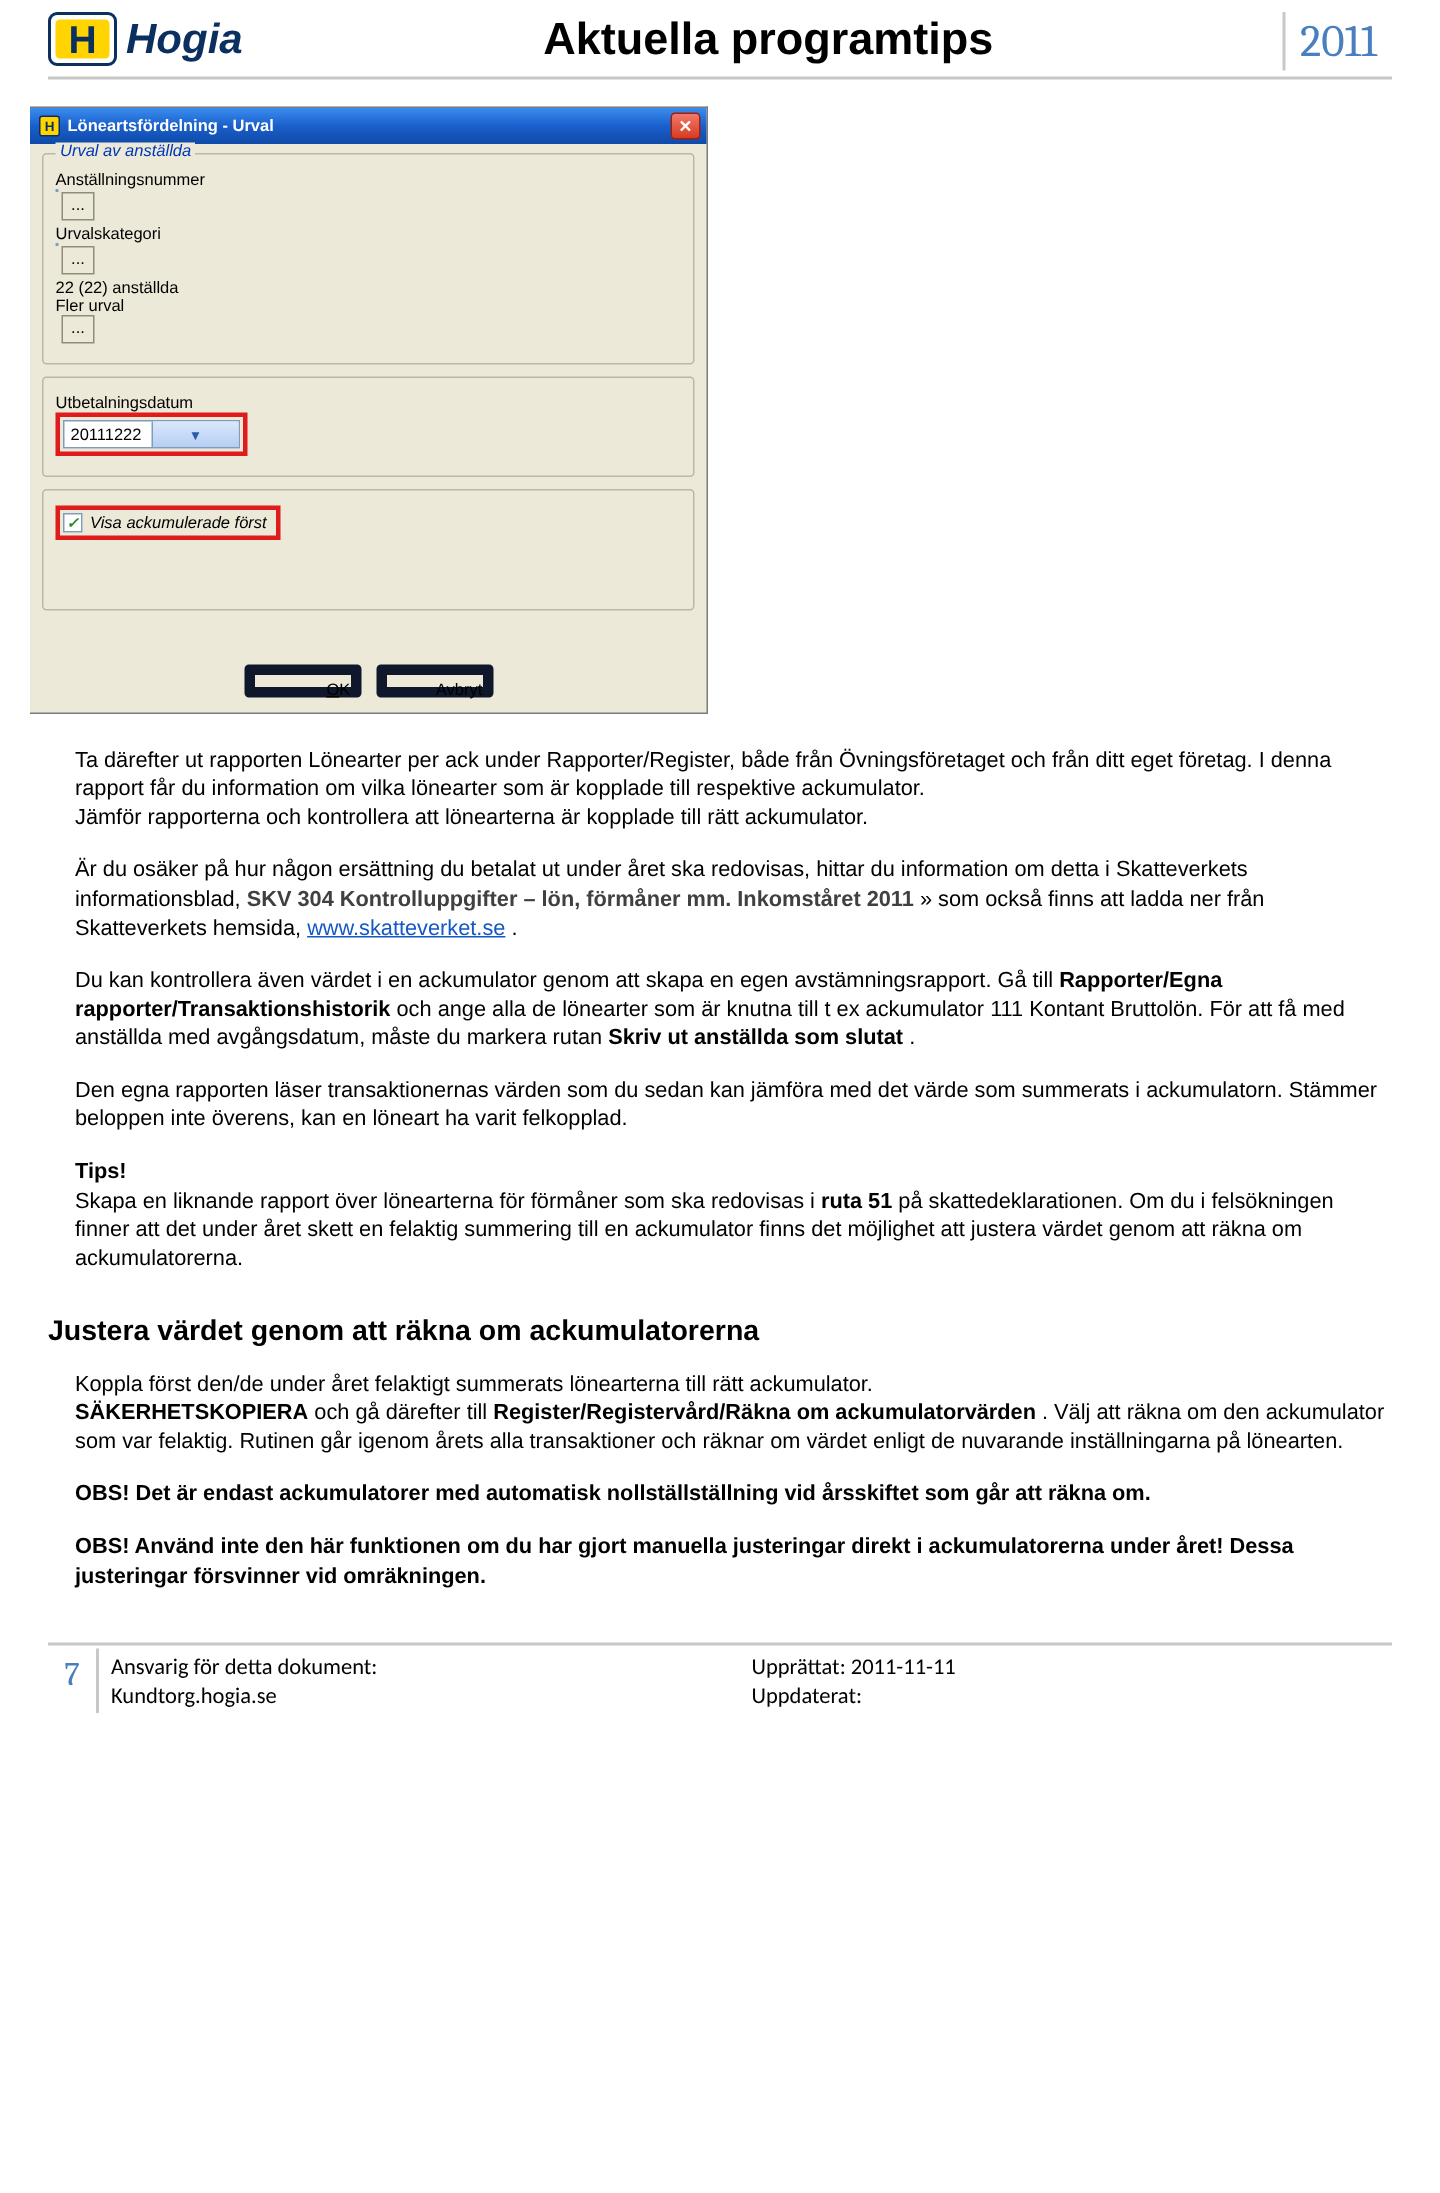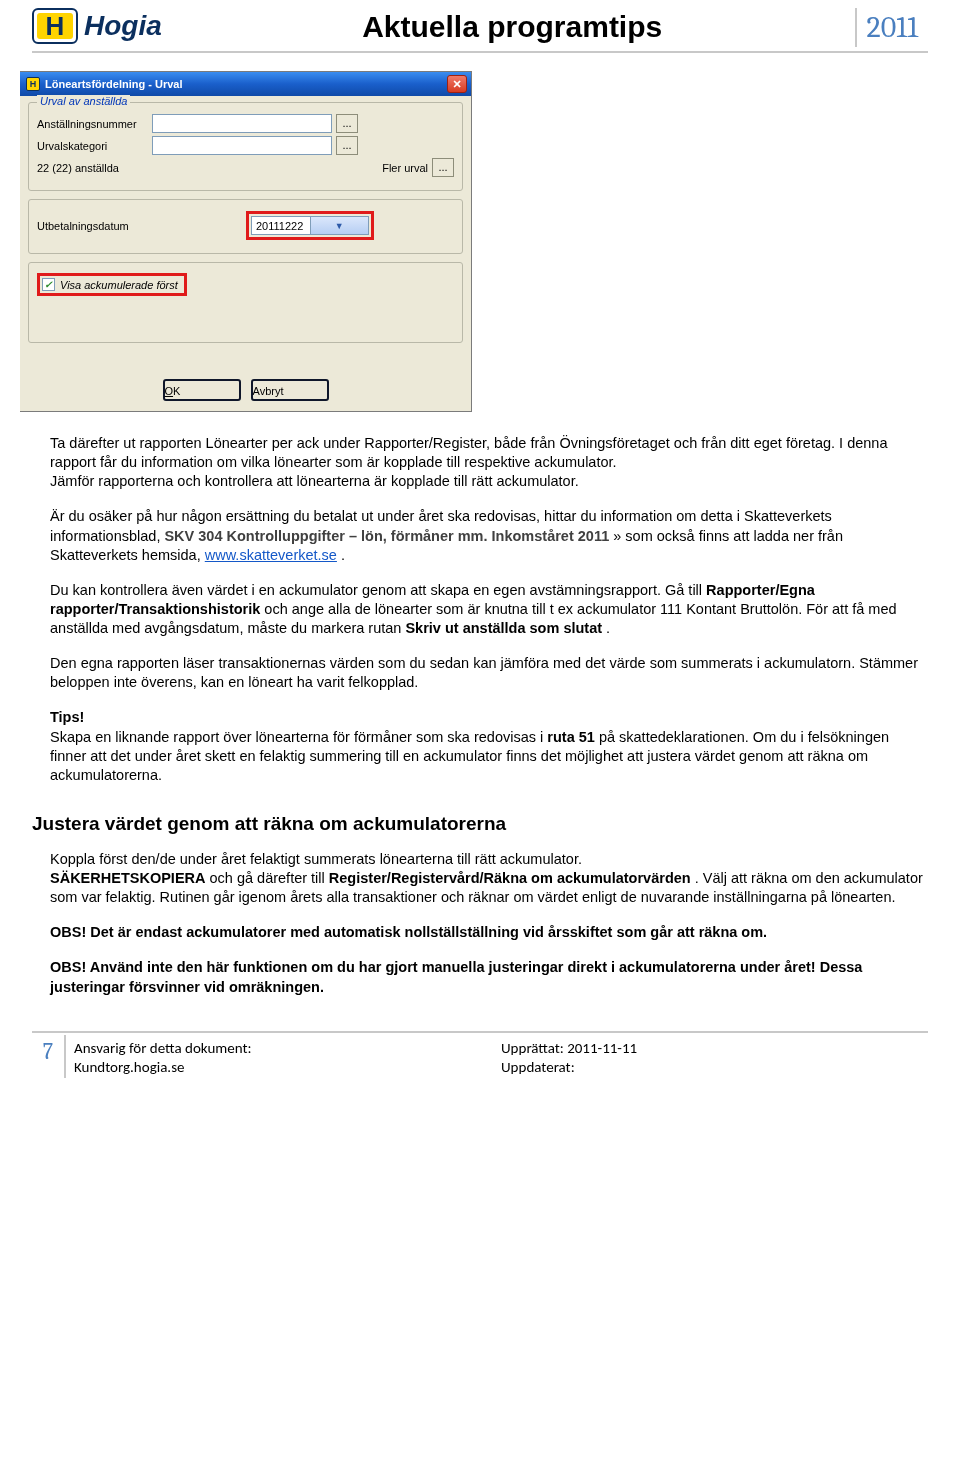--- a/index.html
+++ b/index.html
@@ -122,21 +122,21 @@
     position: relative;
   }
   .grp-title {
     position: absolute;
     top: -8px; left: 8px;
     background: #ece9d8;
     color: #0036b8;
     font-style: italic;
     padding: 0 3px;
   }
-  .row { display: flex; align-items: center; margin: 3px 0; }
+  .row { display: flex; align-items: flex-start; margin: 3px 0; flex-direction: column; }
   .row .lbl { width: 115px; color: #000; }
   .txt {
     background: #fff;
     border: 1px solid #7f9db9;
     height: 19px;
     flex: 1;
     max-width: 180px;
   }
   .btn-ellipsis {
     width: 22px; height: 19px;
@@ -177,23 +177,23 @@
     display:flex;align-items:center;justify-content:center;
     font-size: 10px; color:#2a8a2a; font-weight:700;
   }
   .dlg-btns {
     display: flex; justify-content: center; gap: 10px;
     margin-top: 36px;
   }
   .dlg-btn {
     width: 78px; height: 22px;
     background: #ece9d8;
-    border: 2px solid #0f172a;
+    border: 7px solid #0f172a;
     border-radius: 3px;
-    text-align: left; line-height: 20px;
+    text-align: right; line-height: 20px;
   }
 
   .body-text { margin-top: 22px; line-height: 1.32; }
   .para { margin-bottom: 16px; margin-left: 18px; }
   .link { color: #1458c8; text-decoration: underline; }
   .blue-bold { color: #404040; font-weight: 700; }
   b { font-weight: 700; }
 
   h2.section {
     font-size: 19px;

